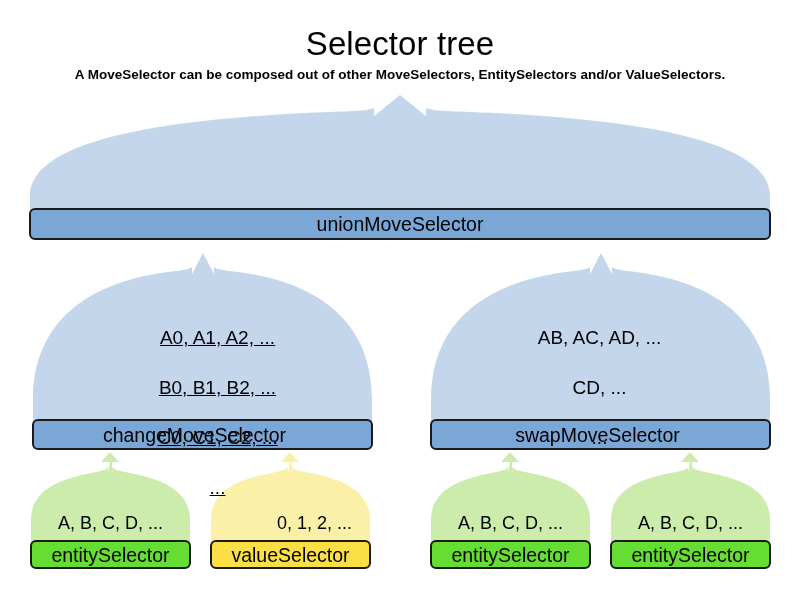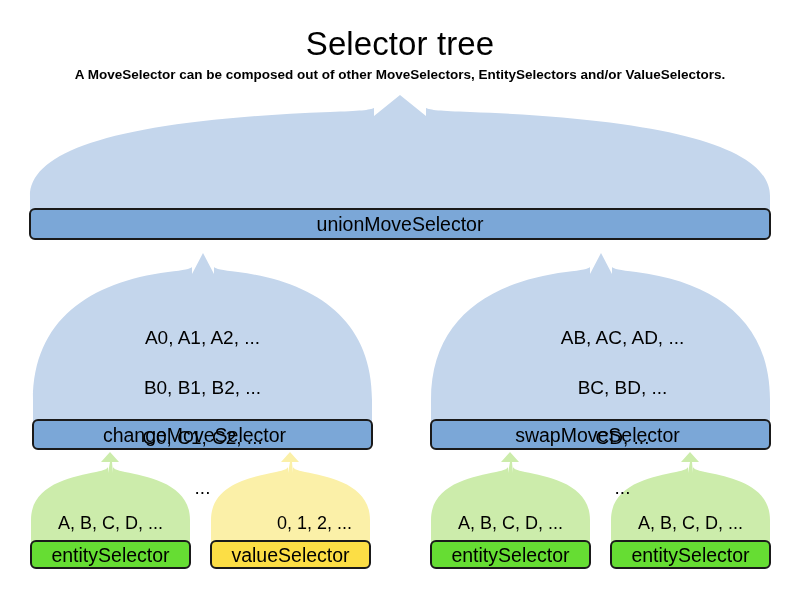--- a/index.html
+++ b/index.html
@@ -191,31 +191,30 @@
              L 693 473
              L 693 467
              C 694 469 696 470 705 472
              C 729 477 770 484 770 520
              L 770 544 Z"></path>
     <rect x="611" y="541" width="159" height="27" rx="5" ry="5" fill="#66dd33" stroke="#1a1a1a" stroke-width="2"></rect>
   </svg>
 
   <div class="bar-label" style="left:30px; top:215px; width:740px;">unionMoveSelector</div>
 
-  <div class="node-text" style="left:33px; top:300px; width:339px;">
+  <div class="node-text" style="left:48px; top:300px; width:339px;text-decoration:underline;">
     <div>A0, A1, A2, ...</div>
     <div>B0, B1, B2, ...</div>
     <div>C0, C1, C2, ...</div>
     <div>...</div>
   </div>
   <div class="bar-label" style="left:25px; top:426px; width:339px;">changeMoveSelector</div>
 
-  <div class="node-text" style="left:453px; top:300px; width:339px;">
+  <div class="node-text" style="left:430px; top:300px; width:339px;">
     <div>AB, AC, AD, ...</div>
-    <div>BC, BD, ...</div>
     <div>CD, ...</div>
     <div>...</div>
   </div>
   <div class="bar-label" style="left:444px; top:426px; width:307px;">swapMoveSelector</div>
 
   <div class="leaf-text" style="left:31px; top:512px; width:159px;">A, B, C, D, ...</div>
   <div class="leaf-label" style="left:31px; top:546px; width:159px;">entitySelector</div>
 
   <div class="leaf-text" style="left:211px; top:512px; width:159px;margin-left:24px;">0, 1, 2, ...</div>
   <div class="leaf-label" style="left:211px; top:546px; width:159px;">valueSelector</div>

